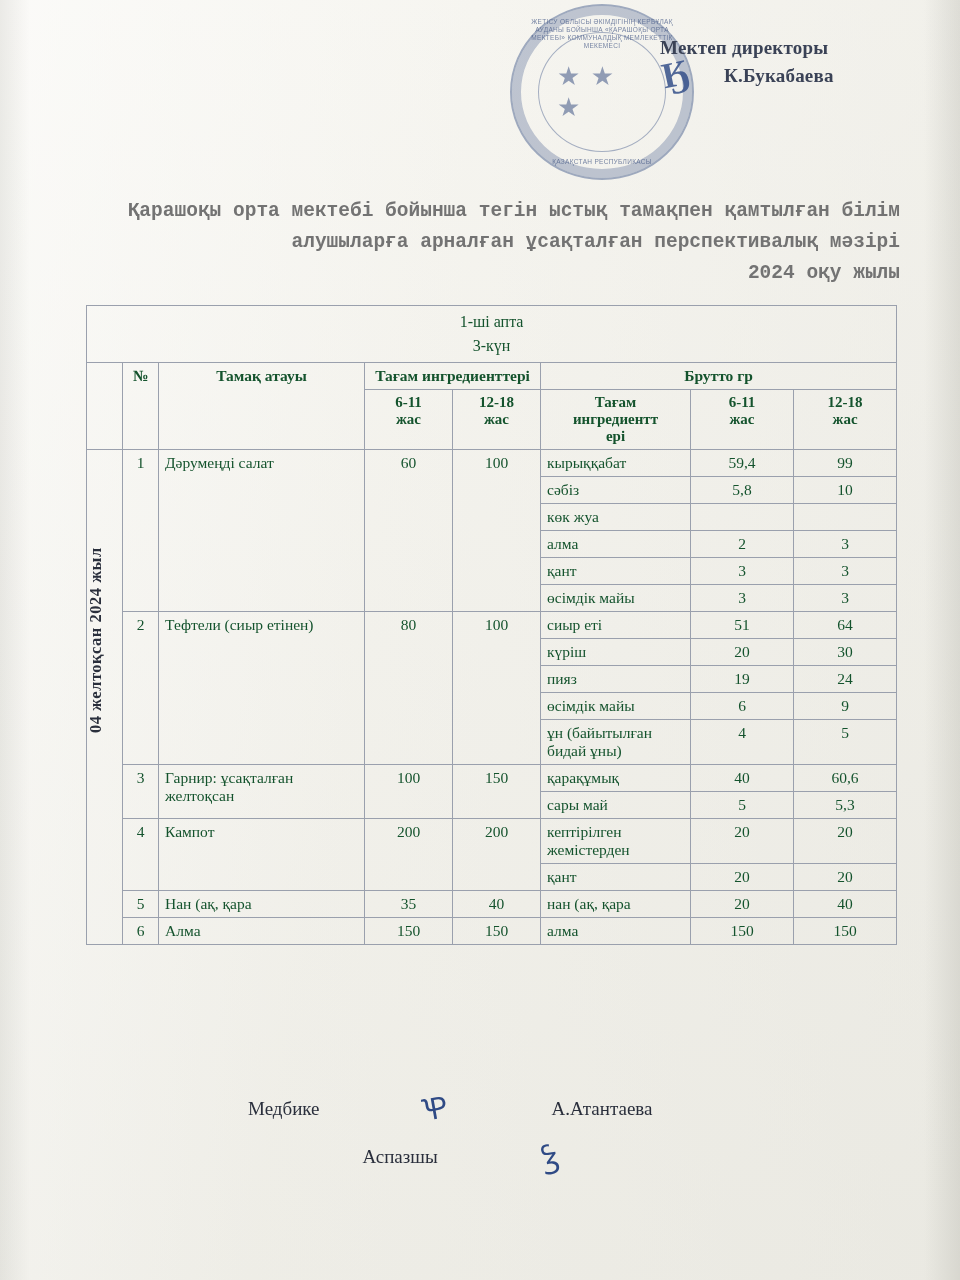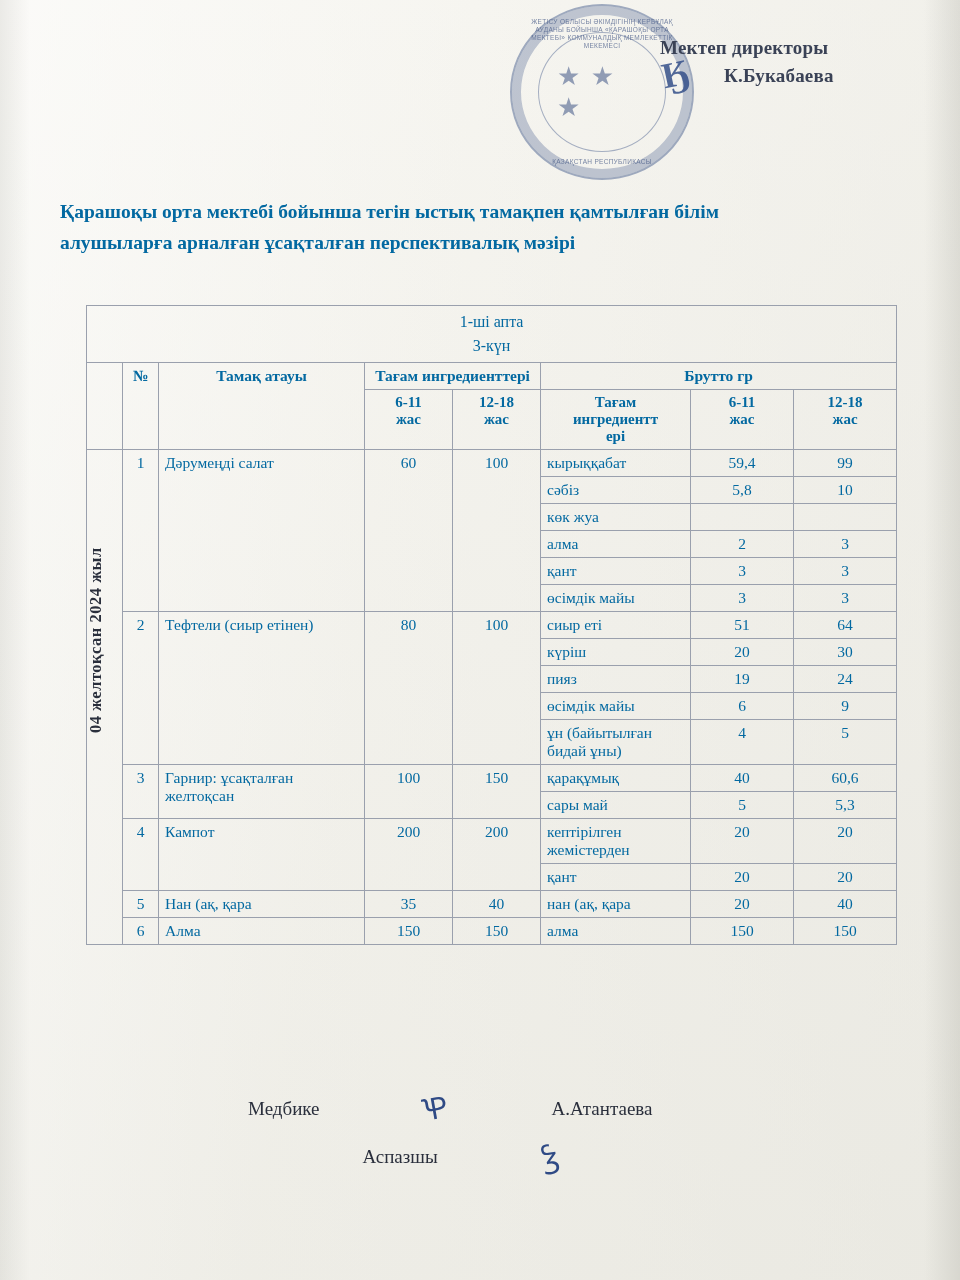--- a/index.html
+++ b/index.html
@@ -103,25 +103,26 @@
     color: #35508a;
     transform: rotate(-12deg);
     opacity: 0.85;
   }
 
   .doc-title {
     position: absolute;
     top: 196px;
     left: 60px;
     width: 840px;
-    text-align: left;
+    text-align: right;
     font-weight: bold;
     font-size: 19.5px;
     line-height: 1.6;
-    color: #0369a1;
+    color: #737373;
+    font-family: Liberation Mono, monospace;
   }
   .doc-title .line3 { font-weight: bold; }
 
   
   .side-date {
     position: absolute;
     left: 86px;
     top: 430px;
     width: 26px;
     height: 420px;
@@ -139,21 +140,21 @@
     left: 86px;
     top: 305px;
     width: 810px;
   }
 
   table.menu {
     border-collapse: collapse;
     width: 810px;
     table-layout: fixed;
     font-size: 15.5px;
-    color: #0369a1;
+    color: #14532d;
   }
   table.menu td, table.menu th {
     border: 1px solid #9aa0ad;
     padding: 4px 6px;
     vertical-align: top;
     font-weight: normal;
   }
   table.menu th {
     text-align: center;
     font-weight: bold;
@@ -257,20 +258,21 @@
     <div class="sig-line">
       <span class="sig-mark">Ӄ</span>
       <span>К.Букабаева</span>
     </div>
   </div>
 </div>
 
 <div class="doc-title">
   <div>Қарашоқы орта мектебі бойынша тегін ыстық тамақпен қамтылған білім</div>
   <div>алушыларға арналған ұсақталған перспективалық мәзірі</div>
+  <div class="line3">2024 оқу жылы</div>
 </div>
 
 <div class="side-date">04 желтоқсан  2024 жыл</div>
 
 <div class="table-wrap">
   <table class="menu">
     <colgroup>
       <col class="c-side">
       <col class="c-no">
       <col class="c-name">

